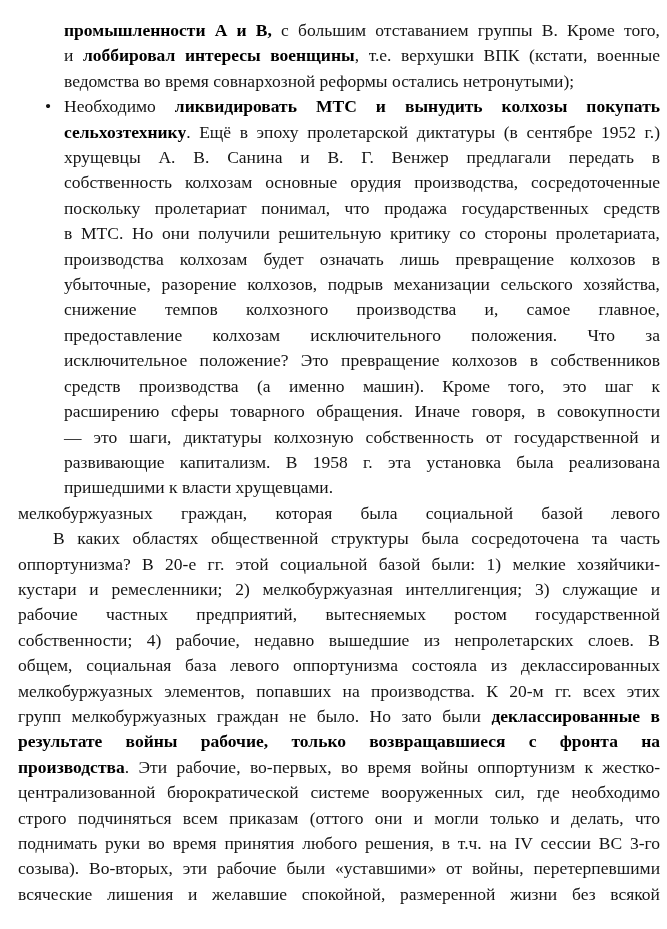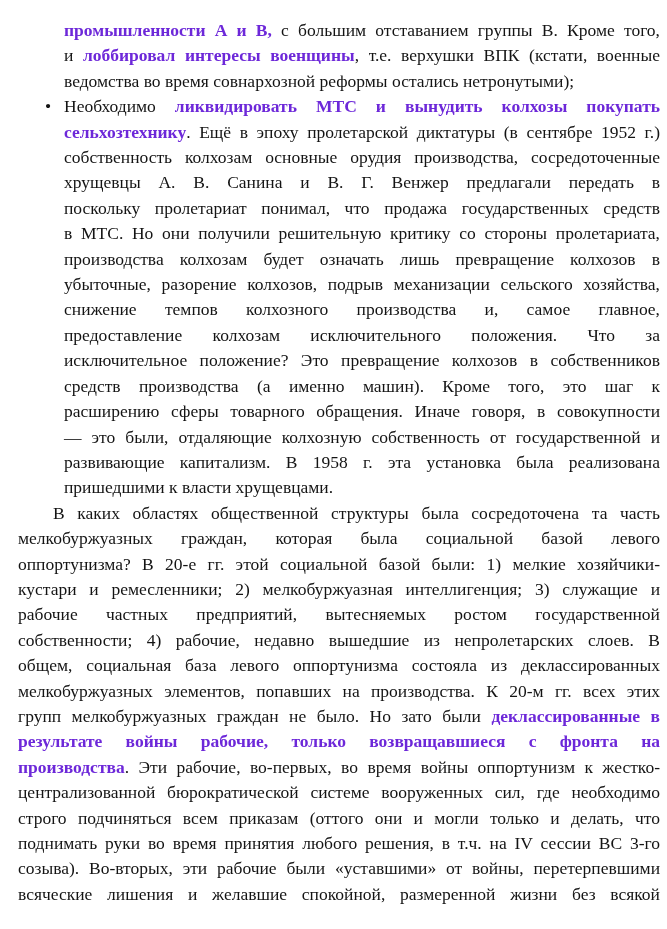--- a/index.html
+++ b/index.html
@@ -26,52 +26,52 @@
   .line.lastline { text-align-last: left; }
   .para.list .line { margin-left: 46px; }
   .line.firstline.indented { text-indent: 35px; }
   .bullet {
     position: absolute;
     left: -19px;
     top: 0;
     text-indent: 0;
     font-size: 17.5px;
   }
-  b { font-weight: bold; color: #6d28d9; }
+  b { font-weight: bold; color: #000000; }
 </style>
 </head>
 <body>
 
 <div class="page" style="background: rgb(255, 255, 255); color: rgb(20, 20, 20);">
     <div class="para list">
       <div class="line firstline"><b>промышленности А и В,</b><span> с большим отставанием группы В. Кроме того,</span></div>
       <div class="line"><span>и </span><b>лоббировал интересы военщины</b><span>, т.е. верхушки ВПК (кстати, военные</span></div>
       <div class="line lastline"><span>ведомства во время совнархозной реформы остались нетронутыми);</span></div>
     </div>
     <div class="para list">
       <div class="line firstline"><span class="bullet">•</span><span>Необходимо </span><b>ликвидировать МТС и вынудить колхозы покупать</b></div>
       <div class="line"><b>сельхозтехнику</b><span>. Ещё в эпоху пролетарской диктатуры (в сентябре 1952 г.)</span></div>
+      <div class="line"><span>хрущевцы А. В. Санина и В. Г. Венжер предлагали передать в</span></div>
       <div class="line"><span>собственность колхозам основные орудия производства, сосредоточенные</span></div>
-      <div class="line"><span>хрущевцы А. В. Санина и В. Г. Венжер предлагали передать в</span></div>
       <div class="line"><span>поскольку пролетариат понимал, что продажа государственных средств</span></div>
       <div class="line"><span>в МТС. Но они получили решительную критику со стороны пролетариата,</span></div>
       <div class="line"><span>производства колхозам будет означать лишь превращение колхозов в</span></div>
       <div class="line"><span>убыточные, разорение колхозов, подрыв механизации сельского хозяйства,</span></div>
       <div class="line"><span>снижение темпов колхозного производства и, самое главное,</span></div>
       <div class="line"><span>предоставление колхозам исключительного положения. Что за</span></div>
       <div class="line"><span>исключительное положение? Это превращение колхозов в собственников</span></div>
       <div class="line"><span>средств производства (а именно машин). Кроме того, это шаг к</span></div>
       <div class="line"><span>расширению сферы товарного обращения. Иначе говоря, в совокупности</span></div>
-      <div class="line"><span>— это были, отдаляющие колхозную собственность от государственной и</span></div>
+      <div class="line"><span>— это шаги, диктатуры колхозную собственность от государственной и</span></div>
       <div class="line"><span>развивающие капитализм. В 1958 г. эта установка была реализована</span></div>
       <div class="line lastline"><span>пришедшими к власти хрущевцами.</span></div>
     </div>
     <div class="para body">
+      <div class="line"><span>мелкобуржуазных граждан, которая была социальной базой левого</span></div>
       <div class="line firstline indented"><span>В каких областях общественной структуры была сосредоточена та часть</span></div>
-      <div class="line"><span>мелкобуржуазных граждан, которая была социальной базой левого</span></div>
       <div class="line"><span>оппортунизма? В 20-е гг. этой социальной базой были: 1) мелкие хозяйчики-</span></div>
       <div class="line"><span>кустари и ремесленники; 2) мелкобуржуазная интеллигенция; 3) служащие и</span></div>
       <div class="line"><span>рабочие частных предприятий, вытесняемых ростом государственной</span></div>
       <div class="line"><span>собственности; 4) рабочие, недавно вышедшие из непролетарских слоев. В</span></div>
       <div class="line"><span>общем, социальная база левого оппортунизма состояла из деклассированных</span></div>
       <div class="line"><span>мелкобуржуазных элементов, попавших на производства. К 20-м гг. всех этих</span></div>
       <div class="line"><span>групп мелкобуржуазных граждан не было. Но зато были </span><b>деклассированные в</b></div>
       <div class="line"><b>результате войны рабочие, только возвращавшиеся с фронта на</b></div>
       <div class="line"><b>производства</b><span>. Эти рабочие, во-первых, во время войны оппортунизм к жестко-</span></div>
       <div class="line"><span>централизованной бюрократической системе вооруженных сил, где необходимо</span></div>

